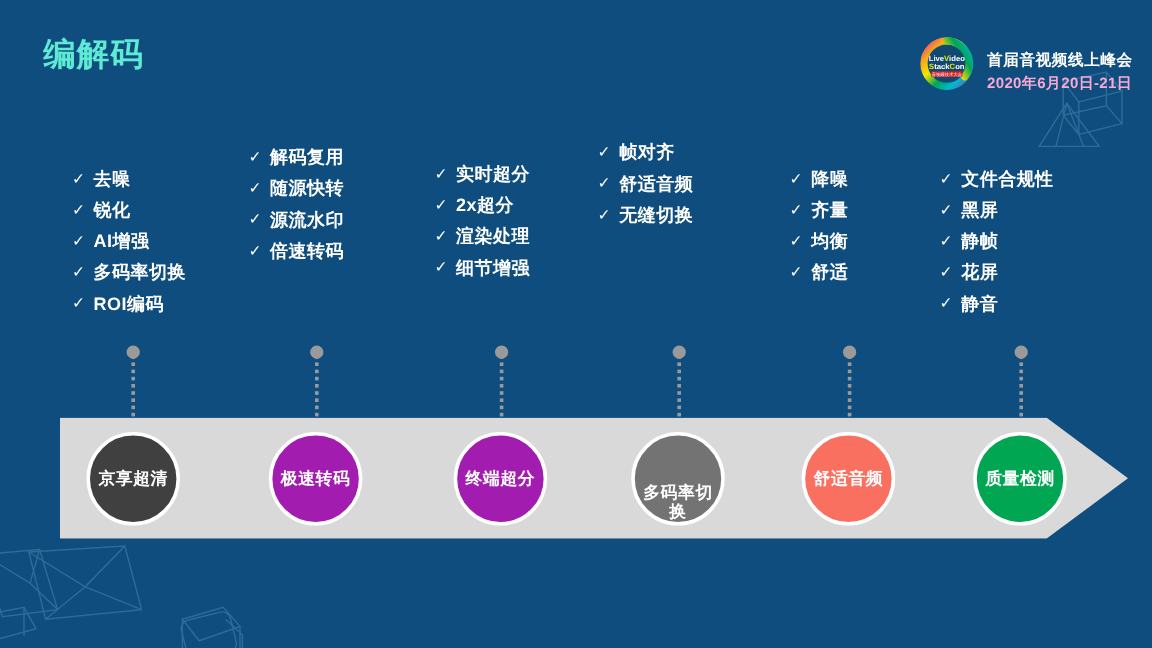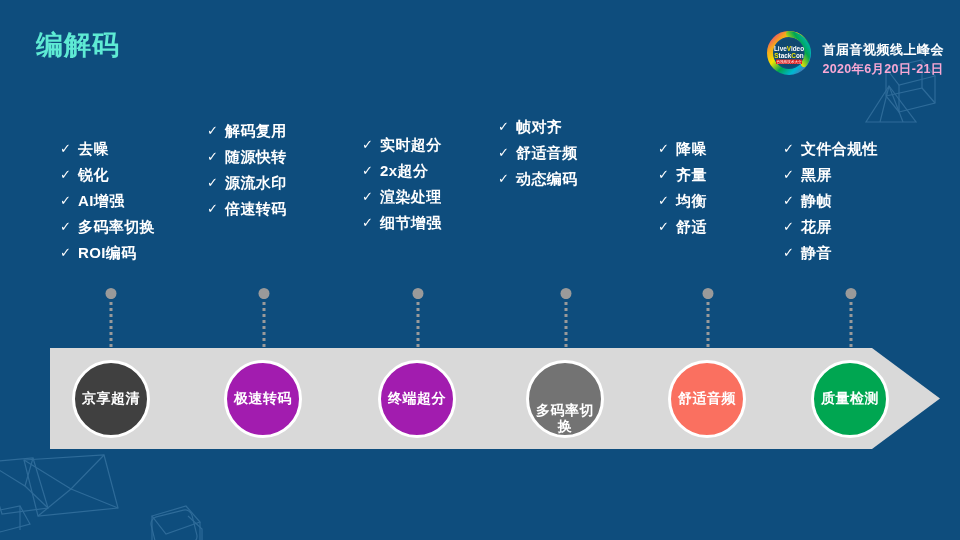--- a/index.html
+++ b/index.html
@@ -331,21 +331,21 @@
       <div class="chk-row">
         <span class="chk-mark">✓</span>
         <span class="chk-label">帧对齐</span>
       </div>
       <div class="chk-row">
         <span class="chk-mark">✓</span>
         <span class="chk-label">舒适音频</span>
       </div>
       <div class="chk-row">
         <span class="chk-mark">✓</span>
-        <span class="chk-label">动态编码</span>
+        <span class="chk-label">无缝切换</span>
       </div>
     </div>
 
     <div class="col" style="left:658px; top:140px;">
       <div class="chk-row">
         <span class="chk-mark">✓</span>
         <span class="chk-label">降噪</span>
       </div>
       <div class="chk-row">
         <span class="chk-mark">✓</span>

